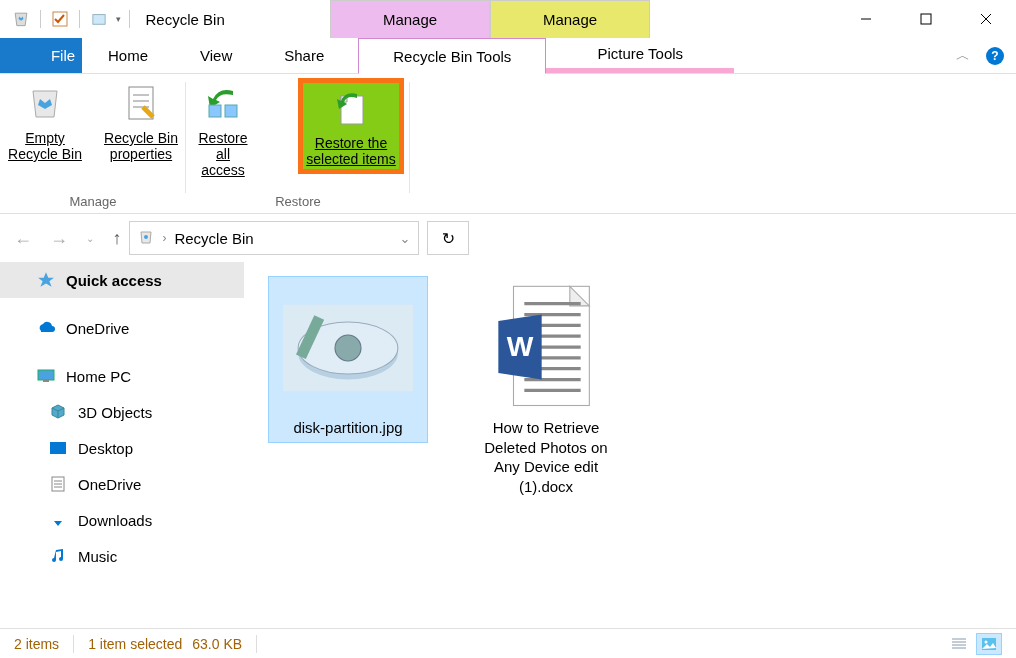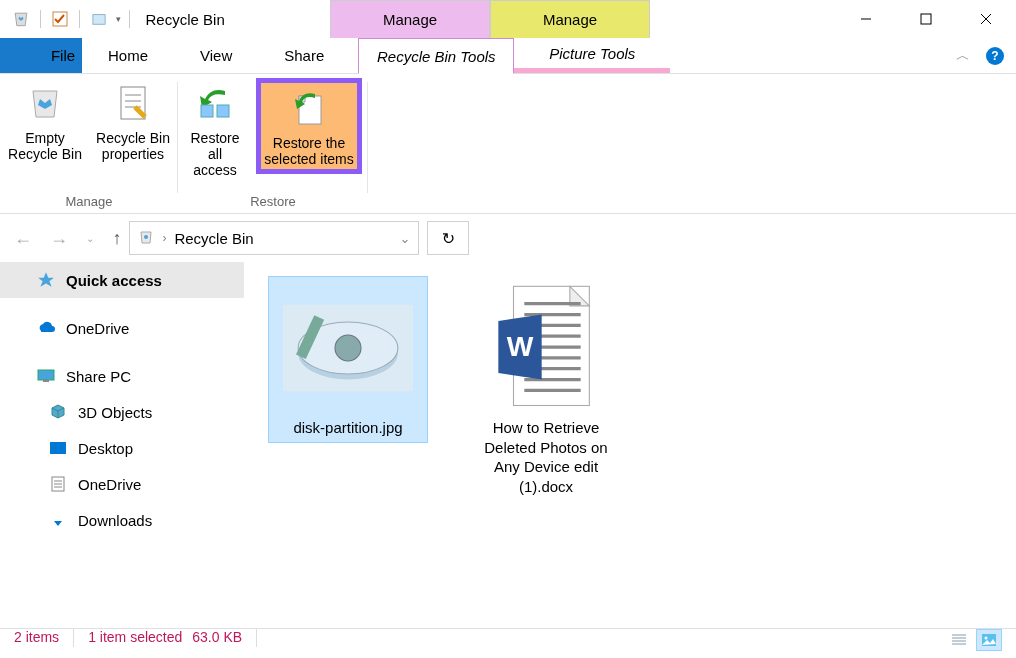--- a/index.html
+++ b/index.html
@@ -16,37 +16,37 @@
   .winbtn { width: 60px; height: 38px; display: flex; align-items: center; justify-content: center; font-size: 14px; }
   .winbtn svg { width: 12px; height: 12px; }
 
   .tool-tab-row { position: absolute; left: 330px; top: 0; display: flex; height: 38px; }
   .tool-tab { width: 160px; display: flex; align-items: center; justify-content: center; font-size: 15px; border: 1px solid #ccc; border-bottom: none; }
   .tt-a { background: #eebbee; }
   .tt-b { background: #e8e86c; }
 
   
   .tabs { height: 36px; display: flex; align-items: stretch; border-bottom: 1px solid #e0e0e0; font-size: 15px; position: relative; }
-  .tab-file { background: #1979CA; color: #000000; width: 82px; display: flex; align-items: center; justify-content: center; padding-left: 44px; }
+  .tab-file { background: #1979CA; color: #ffffff; width: 82px; display: flex; align-items: center; justify-content: center; padding-left: 44px; }
   .tab { padding: 0 26px; display: flex; align-items: center; }
-  .tab-tool { width: 156px; text-align: center; display: flex; align-items: center; justify-content: center; font-style: italic; }
+  .tab-tool { width: 188px; text-align: center; display: flex; align-items: center; justify-content: center; }
   .tab-tool.active { border: 1px solid #d089d0; border-bottom: 1px solid #fff; background: #fff; margin-bottom: -1px; }
   .help-icons { position: absolute; right: 12px; top: 0; height: 36px; display: flex; align-items: center; gap: 16px; }
   .help-chev { color: #999; font-size: 14px; }
   .help-q { width: 18px; height: 18px; border-radius: 50%; background: #0078d4; color: #fff; display: flex; align-items: center; justify-content: center; font-size: 12px; font-weight: bold; }
 
   
   .ribbon { height: 140px; border-bottom: 1px solid #e0e0e0; display: flex; position: relative; background: #fff; }
   .ribbon-group { display: flex; flex-direction: column; align-items: center; padding: 4px 6px; position: relative; }
   .ribbon-group::after { content: ""; position: absolute; right: 0; top: 8px; bottom: 20px; width: 1px; background: #e5e5e5; }
-  .ribbon-items { display: flex; gap: 10px; flex: 1; align-items: flex-start; }
+  .ribbon-items { display: flex; gap: 18px; flex: 1; align-items: flex-start; text-decoration: underline; }
   .ribbon-btn { width: 78px; display: flex; flex-direction: column; align-items: center; padding: 2px; text-align: center; font-size: 14px; }
   .ribbon-btn-icon { width: 46px; height: 46px; display: flex; align-items: center; justify-content: center; margin-bottom: 4px; }
   .ribbon-label-bottom { font-size: 13px; color: #666; margin-top: 4px; text-align: center; }
-  .highlighted { border: 5px solid #8b5cf6; background: #fdba74; }
+  .highlighted { border: 5px solid #f97316; background: #84cc16; margin-left: 26px; }
 
   
   .navrow { height: 48px; display: flex; align-items: center; padding: 0 14px; gap: 8px; }
   .nav-arrows { display: flex; align-items: center; gap: 18px; color: #aaa; font-size: 18px; }
   .nav-arrows .up { color: #555; }
   .addrbar { flex: 0 0 290px; height: 34px; border: 1px solid #d0d0d0; display: flex; align-items: center; padding: 0 8px; gap: 8px; }
   .addrbar .chev { color: #888; font-size: 12px; }
   .addr-drop { margin-left: auto; color: #888; }
   .refresh-btn { width: 42px; height: 34px; border: 1px solid #d0d0d0; display: flex; align-items: center; justify-content: center; font-size: 16px; }
   .searchbox { flex: 1; height: 34px; border: 1px solid #d0d0d0; display: flex; align-items: center; padding: 0 14px; gap: 14px; color: #777; font-size: 15px; }
@@ -63,21 +63,21 @@
   .side-item .micon { width: 20px; height: 20px; display: flex; align-items: center; justify-content: center; }
   .side-item.sub { padding-left: 48px; }
   .side-divider { height: 12px; }
 
   .filearea { flex: 1; padding: 14px 24px; display: flex; gap: 38px; align-items: flex-start; }
   .fileitem { width: 160px; display: flex; flex-direction: column; align-items: center; padding: 6px; text-align: center; font-size: 15px; }
   .fileitem.selected { background: #cce8ff; border: 1px solid #99d1ff; }
   .thumb { width: 130px; height: 130px; display: flex; align-items: center; justify-content: center; margin-bottom: 6px; }
 
   
-  .statusbar { position: absolute; bottom: 0; left: 0; right: 0; height: 30px; border-top: 1px solid #e0e0e0; display: flex; padding: 0 14px; font-size: 14px; color: #be185d; }
+  .statusbar { position: absolute; bottom: 0; left: 0; right: 0; height: 30px; border-top: 1px solid #e0e0e0; display: flex; align-items: center; padding: 0 14px; font-size: 14px; color: #a16207; }
   .status-sep { width: 1px; height: 18px; background: #ddd; margin: 0 14px; }
   .viewbtns { margin-left: auto; display: flex; gap: 4px; }
   .viewbtn { width: 26px; height: 22px; border: 1px solid transparent; display: flex; align-items: center; justify-content: center; }
   .viewbtn.active { border-color: #99d1ff; background: #cce8ff; }
 
 </style>
 </head>
 <body>
 
 <div class="titlebar">
@@ -241,21 +241,21 @@
       <span>OneDrive</span>
     </div>
     <div class="side-divider"></div>
     <div class="side-item">
       <span class="micon">
           <svg viewBox="0 0 18 14" width="18" height="14">
             <rect x="1" y="1" width="16" height="10" fill="#4aa3df" stroke="#2a6"></rect>
             <rect x="6" y="11" width="6" height="2" fill="#888"></rect>
           </svg>
         </span>
-      <span>Share PC</span>
+      <span>Home PC</span>
     </div>
     <div class="side-item sub">
       <span class="micon">
           <svg viewBox="0 0 16 16" width="16" height="16">
             <path fill="#5ac" stroke="#389" d="M8 1 l6 3 l0 7 l-6 3 l-6 -3 l0 -7 z"></path>
             <path fill="none" stroke="#389" d="M2 4 l6 3 l6 -3 M8 7 l0 7"></path>
           </svg>
         </span>
       <span>3D Objects</span>
     </div>
@@ -278,20 +278,28 @@
         </span>
       <span>OneDrive</span>
     </div>
     <div class="side-item sub">
       <span class="micon">
           <svg viewBox="0 0 14 16" width="14" height="16">
             <path fill="#0078d4" d="M7 1 l0 8 l-4 0 l4 5 l4 -5 l-4 0 z"></path>
           </svg>
         </span>
       <span>Downloads</span>
+    </div>
+    <div class="side-item sub">
+      <span class="micon">
+          <svg viewBox="0 0 14 16" width="14" height="16">
+            <path fill="#0078d4" d="M5 2 l7 -1 l0 10 a2 2 0 1 1 -2 -2 l0 -6 l-5 1 l0 8 a2 2 0 1 1 -2 -2 z"></path>
+          </svg>
+        </span>
+      <span>Music</span>
     </div>
     <div style="height:60px"></div>
   </div>
 
   <div class="filearea">
     <div class="fileitem selected">
       <div class="thumb">
         <svg viewBox="0 0 120 80" width="130" height="88">
           <rect width="120" height="80" fill="#dceaf4"></rect>
           <ellipse cx="60" cy="45" rx="46" ry="24" fill="#b7d0e2"></ellipse>

